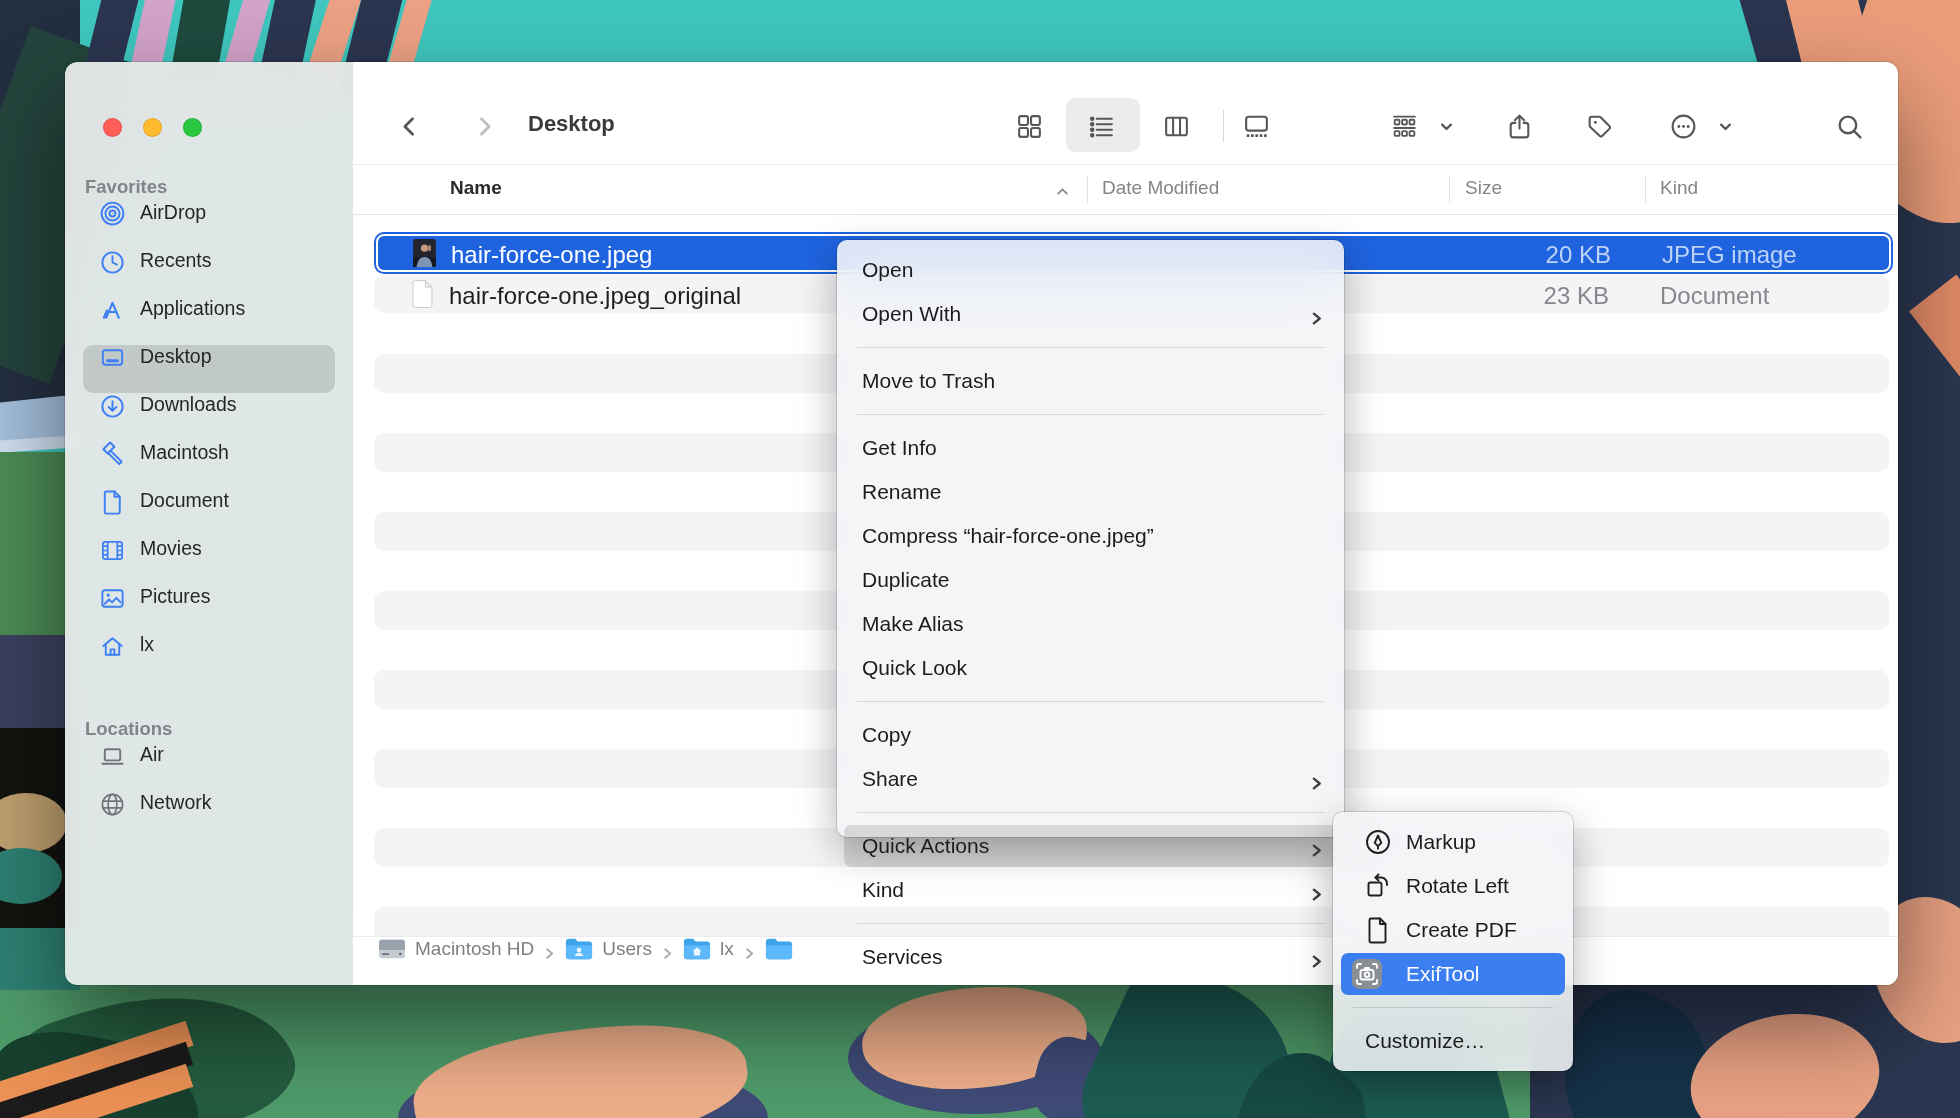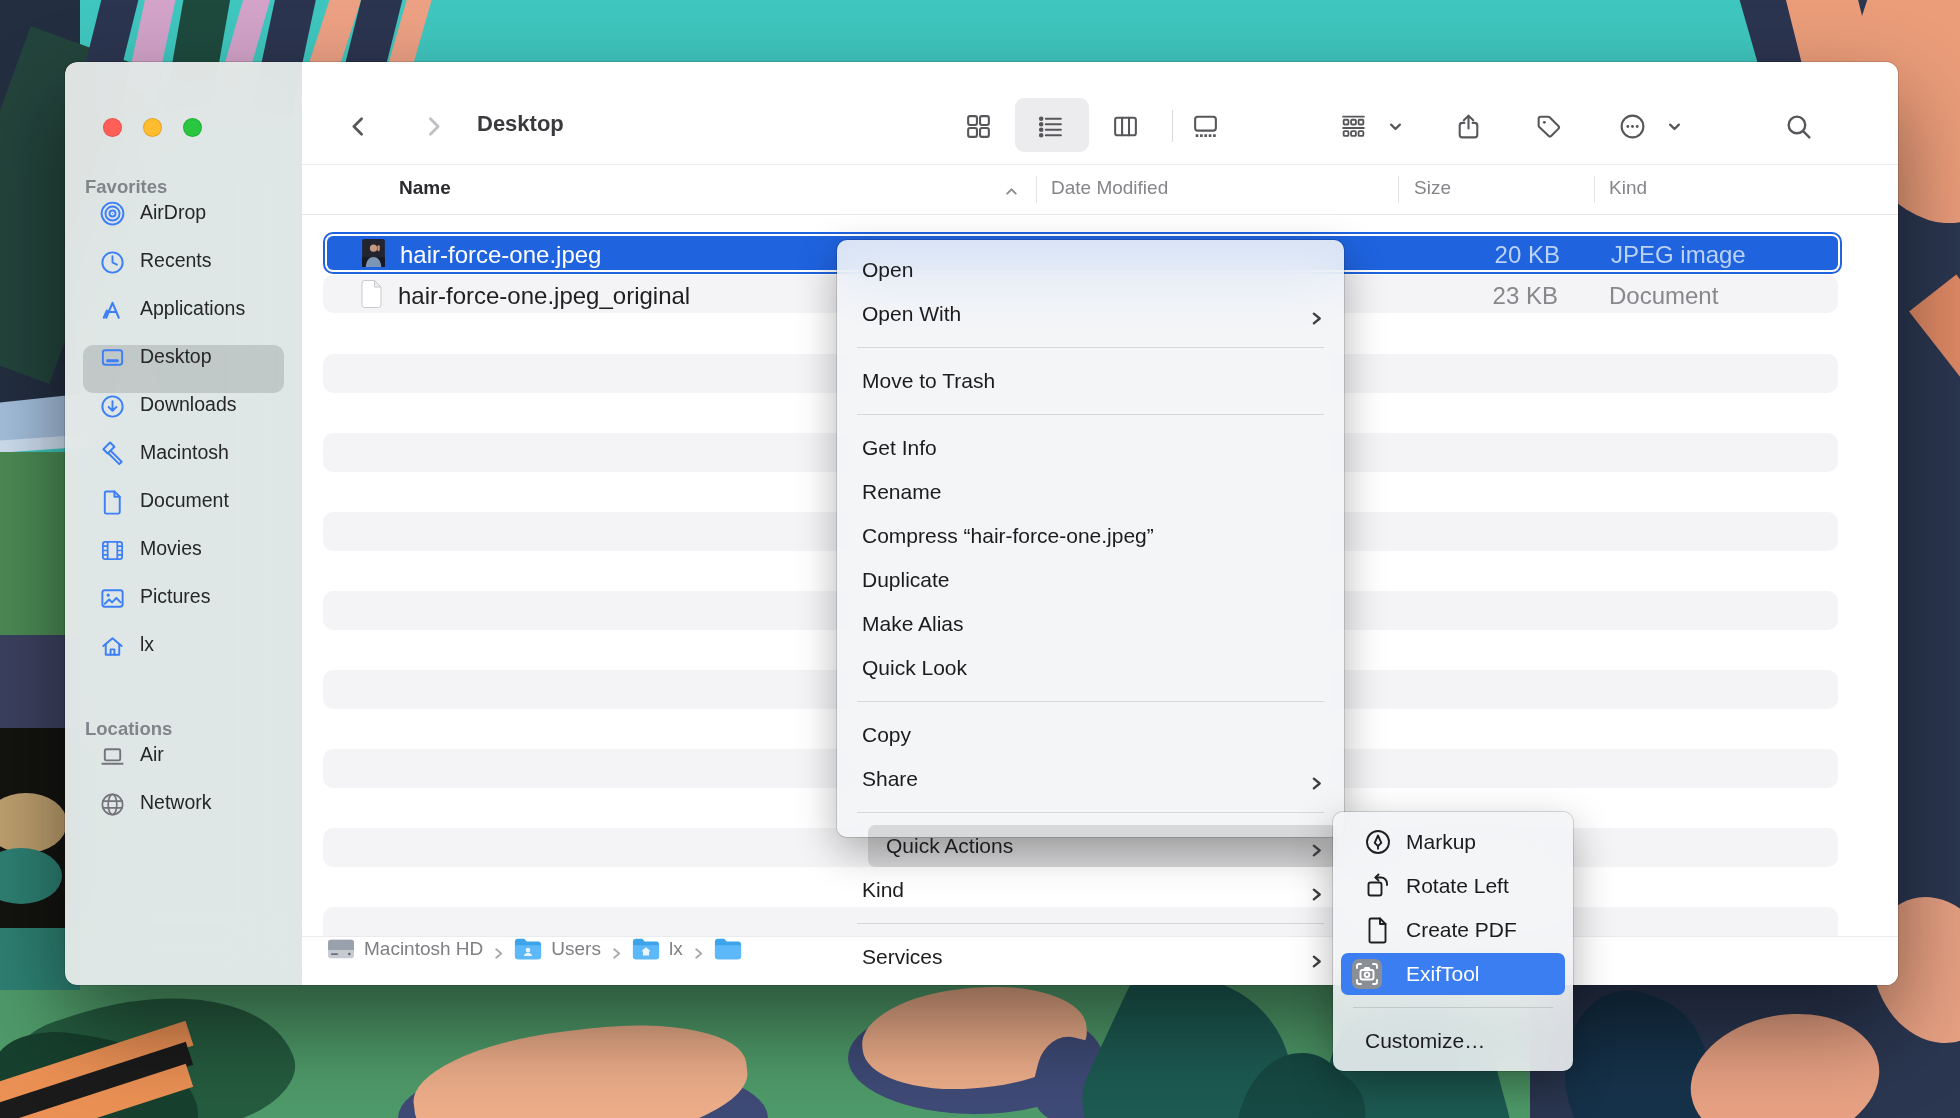--- a/index.html
+++ b/index.html
@@ -2,21 +2,21 @@
 <html style="--accent-blue: #1f63df; --submenu-blue: #3b7ef2; --selection-secondary: #bcd3f7; --traffic-red: #ff5f57; --traffic-yellow: #febc2e; --traffic-green: #29c73f;"><head>
 <meta charset="utf-8">
 <style>
   html,body{margin:0;padding:0}
   body{width:1960px;height:1118px;overflow:hidden;background:#3fc7bf;font-family:"Liberation Sans",sans-serif;position:relative;-webkit-font-smoothing:antialiased}
   .shape{position:absolute}
 
   
   #finder-window{position:absolute;left:65px;top:62px;width:1833px;height:923px;border-radius:12px;
     box-shadow:0 40px 90px rgba(0,0,0,.48),0 0 0 1px rgba(0,0,0,.12);display:flex;overflow:hidden}
-  #sidebar{width:237px;flex:none;position:relative;background:rgba(228,232,231,.97);backdrop-filter:blur(30px)}
+  #sidebar{width:288px;flex:none;position:relative;background:rgba(228,232,231,.97);backdrop-filter:blur(30px)}
   #main{flex:1;position:relative;background:#fff}
 
   
   .tl{position:absolute;top:56px;width:19px;height:19px;border-radius:50%;box-shadow:inset 0 0 0 1px rgba(0,0,0,.12)}
   #tl-close{left:38px;background:var(--traffic-red)}
   #tl-min{left:78px;background:var(--traffic-yellow)}
   #tl-zoom{left:118px;background:var(--traffic-green)}
 
   
   #sidebar-list{position:absolute;left:0;right:0;top:111px;padding:0 18px}
@@ -473,21 +473,21 @@
     <div class="mi" style="top: 473px;">
       <span class="mlabel rel">Copy</span>
     </div>
     <div class="mi" style="top: 517px;">
       <span class="mlabel rel">Share</span>
       <span class="mchev"><svg viewBox="0 0 14 14" width="100%" height="100%" fill="none" stroke="currentColor" stroke-width="2.2" stroke-linecap="round" stroke-linejoin="round">
           <path d="M4.5 2.5 10 7l-5.5 4.5"></path>
         </svg></span>
     </div>
     <div class="msep" style="top: 572px;"></div>
-    <div class="mi" style="top: 584px; margin-left: 24px;">
+    <div class="mi" style="top: 584px;">
       <div class="hover-pill"></div>
       <span class="mlabel rel">Quick Actions</span>
       <span class="mchev"><svg viewBox="0 0 14 14" width="100%" height="100%" fill="none" stroke="currentColor" stroke-width="2.2" stroke-linecap="round" stroke-linejoin="round">
           <path d="M4.5 2.5 10 7l-5.5 4.5"></path>
         </svg></span>
     </div>
     <div class="mi" style="top: 628px;">
       <span class="mlabel rel">Kind</span>
       <span class="mchev"><svg viewBox="0 0 14 14" width="100%" height="100%" fill="none" stroke="currentColor" stroke-width="2.2" stroke-linecap="round" stroke-linejoin="round">
           <path d="M4.5 2.5 10 7l-5.5 4.5"></path>

